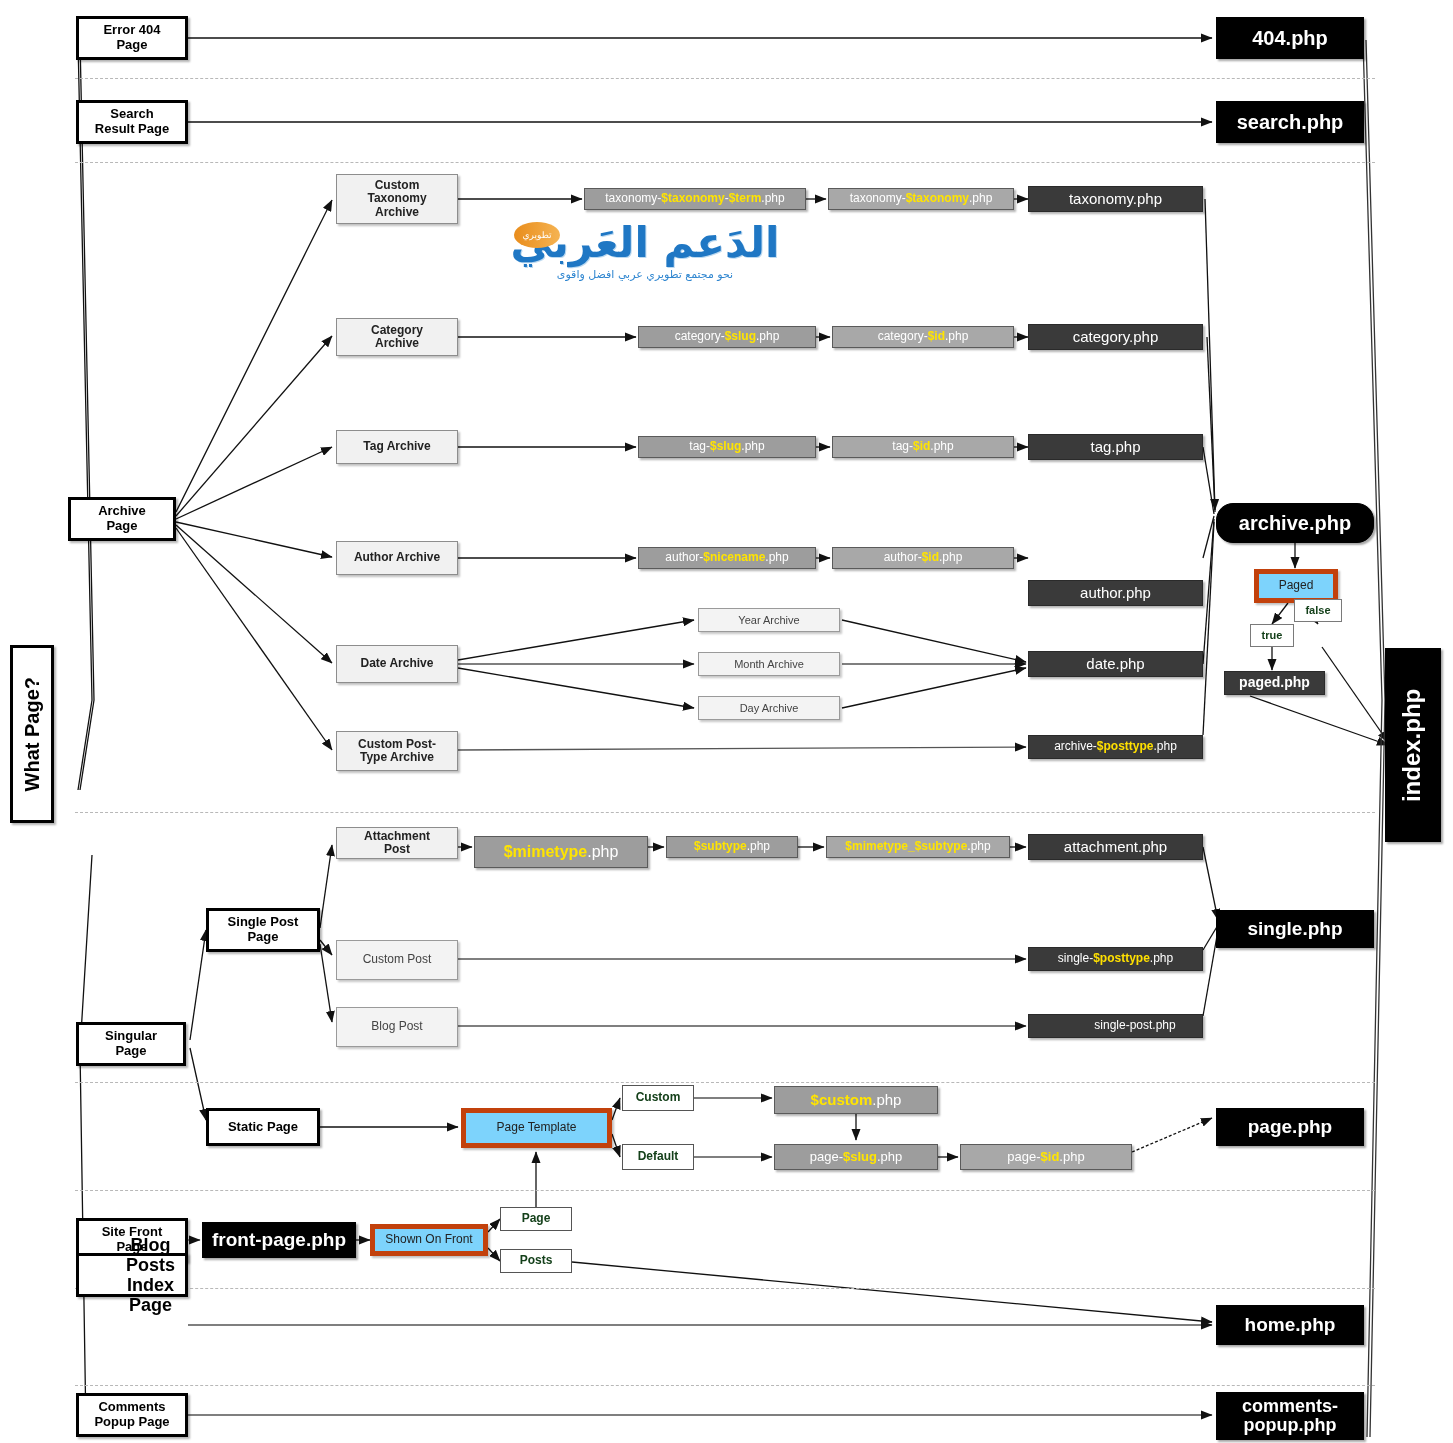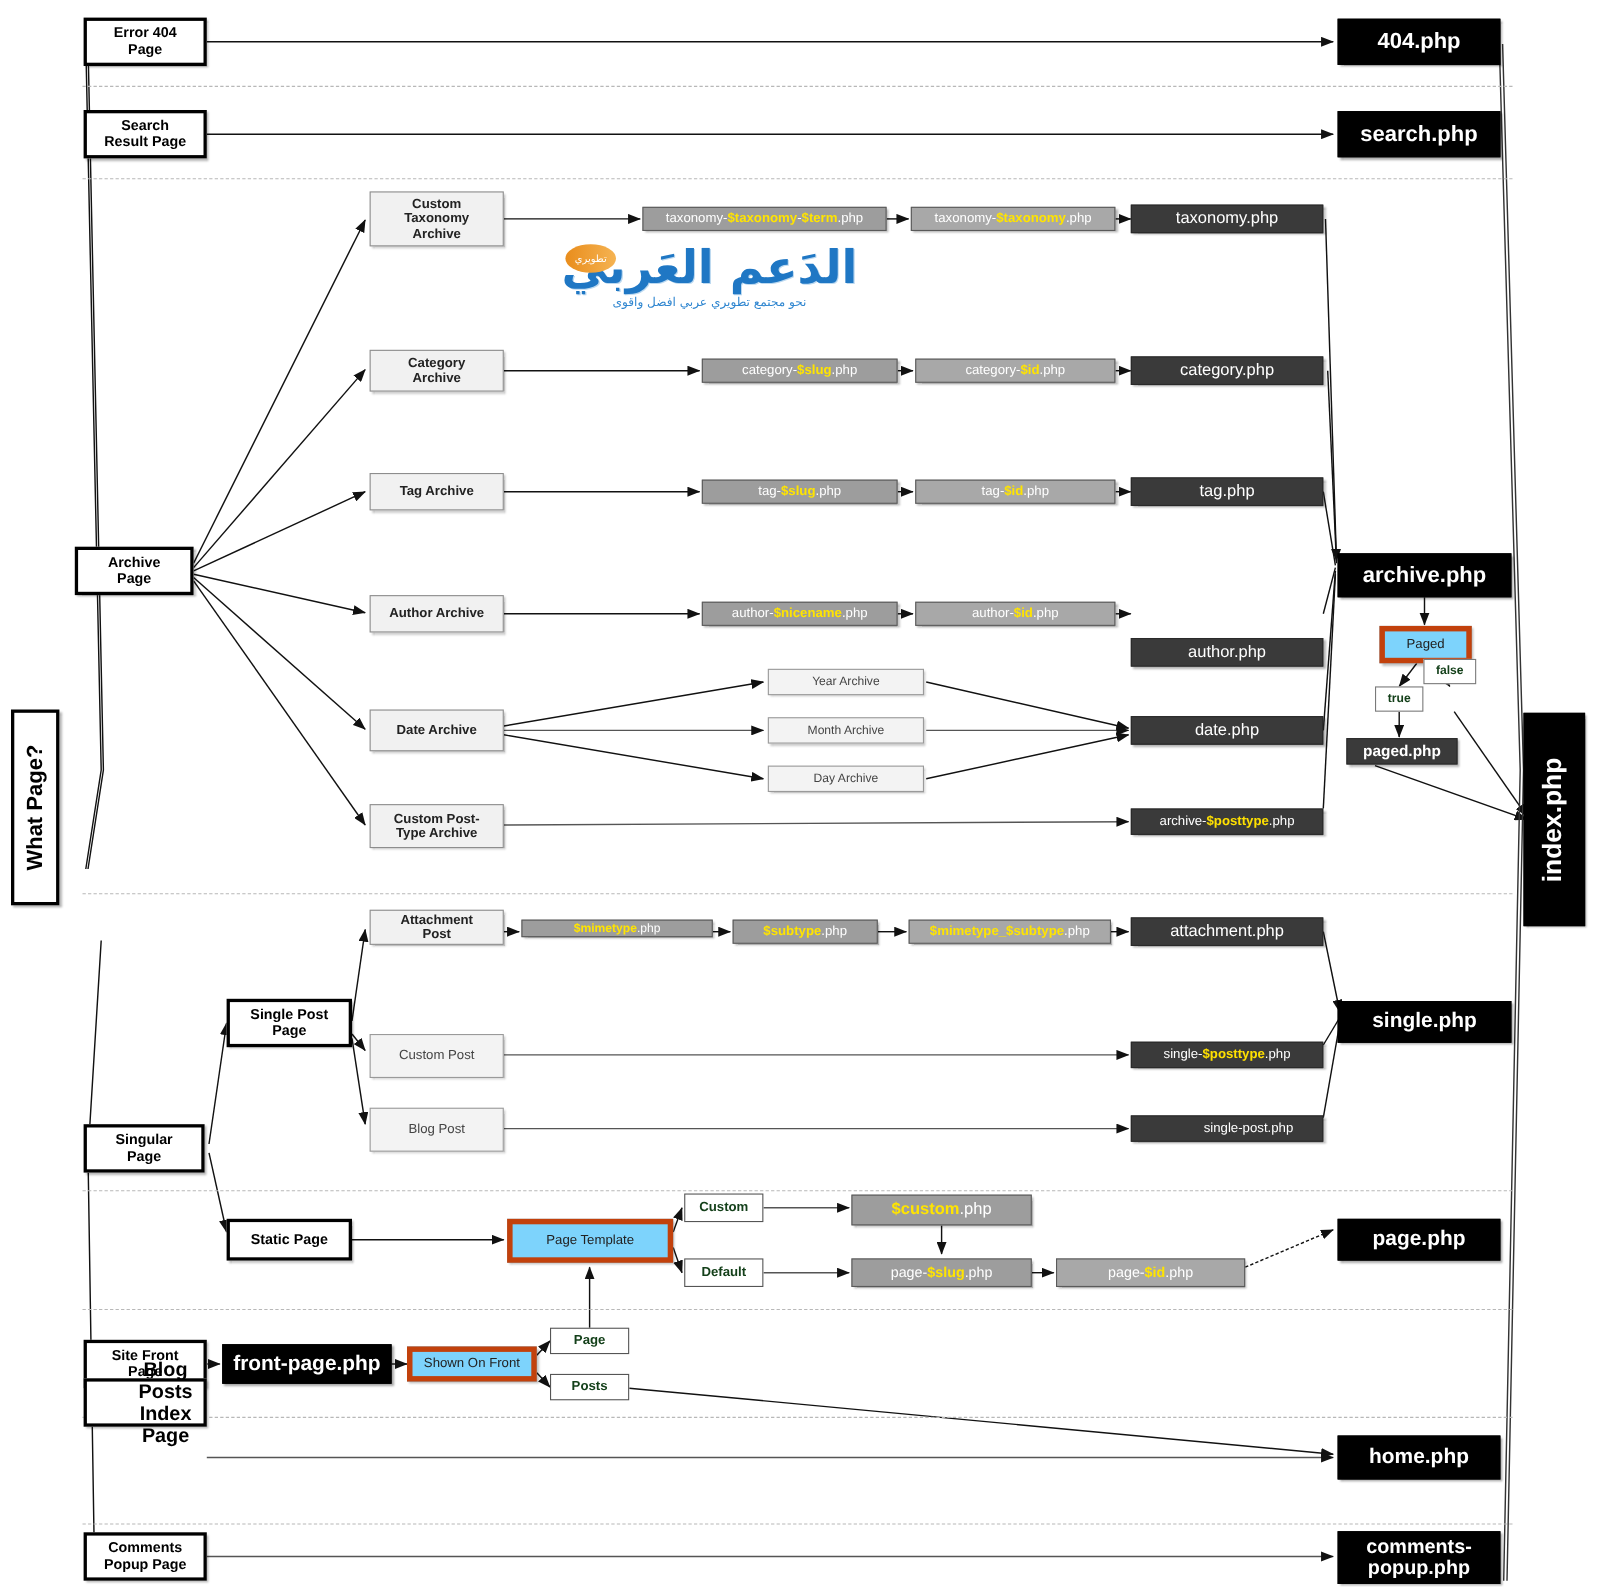--- a/index.html
+++ b/index.html
@@ -351,29 +351,29 @@
   </div>
 
   <div class="node dgr" style="left:1028px;top:651px;width:175px;height:26px;font-size:15px;">
     <span>date.php</span>
   </div>
 
   <div class="node dgr" style="left:1028px;top:735px;width:175px;height:24px;font-size:12px;">
     <span><span class="pre">archive-</span><span class="var">$posttype</span><span class="ext">.php</span></span>
   </div>
 
-  <div class="node blk" style="left:1216px;top:503px;width:158px;height:40px;font-size:20px;">
+  <div class="node blk" style="left:1216px;top:503px;width:158px;height:40px;font-size:20px;border-radius:17px;">
     <span>archive.php</span>
   </div>
 
   <div class="node dgr" style="left:1224px;top:671px;width:101px;height:24px;font-size:14px;font-weight:bold;">
     <span>paged.php</span>
   </div>
 
-  <div class="node mgr" style="left:474px;top:836px;width:174px;height:16px;font-size:11px;">
+  <div class="node mgr" style="left:474px;top:836px;width:174px;height:32px;font-size:16px;">
     <span><span class="var">$mimetype</span><span class="ext">.php</span></span>
   </div>
   <div class="node mgr" style="left:666px;top:836px;width:132px;height:22px;font-size:12px;">
     <span><span class="var">$subtype</span><span class="ext">.php</span></span>
   </div>
   <div class="node mgr2" style="left:826px;top:836px;width:184px;height:22px;font-size:12px;">
     <span><span class="var">$mimetype_$subtype</span><span class="ext">.php</span></span>
   </div>
   <div class="node dgr" style="left:1028px;top:834px;width:175px;height:26px;font-size:15px;">
     <span>attachment.php</span>

